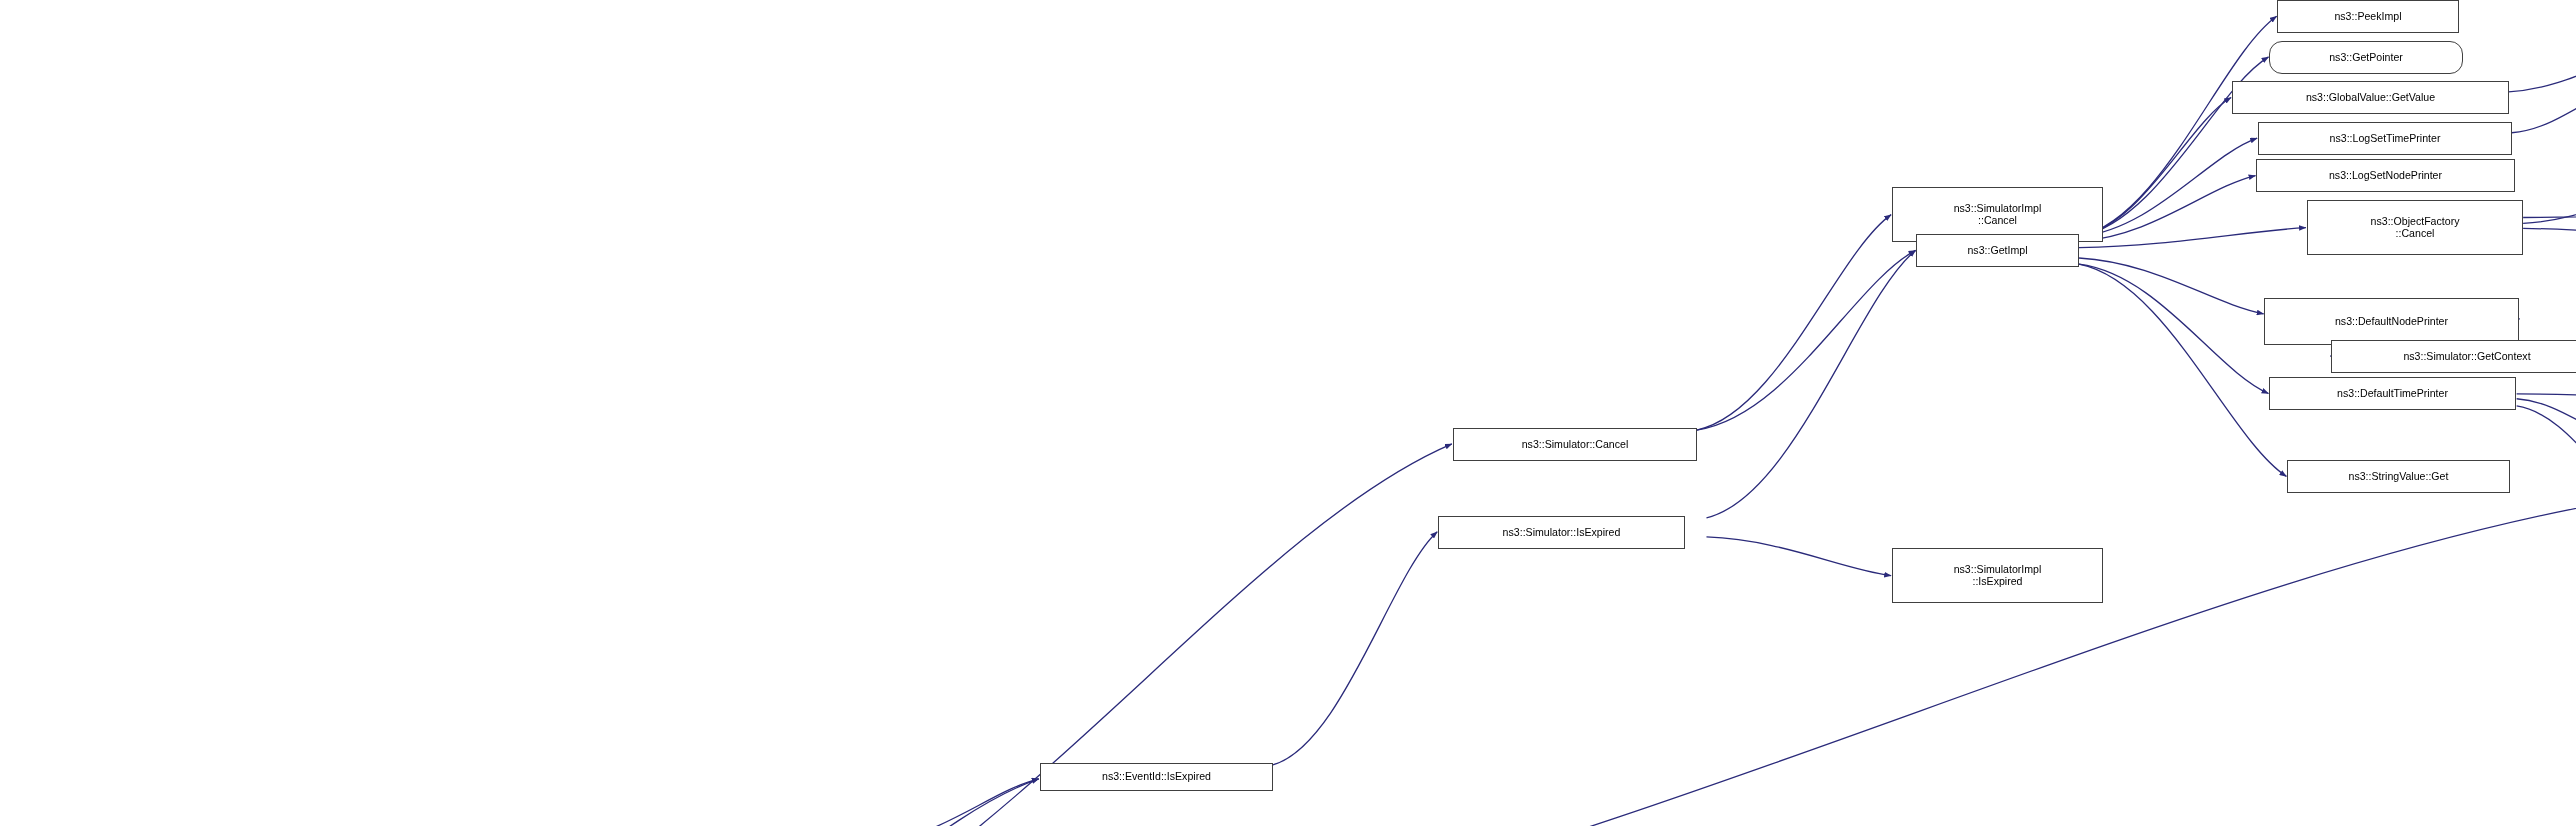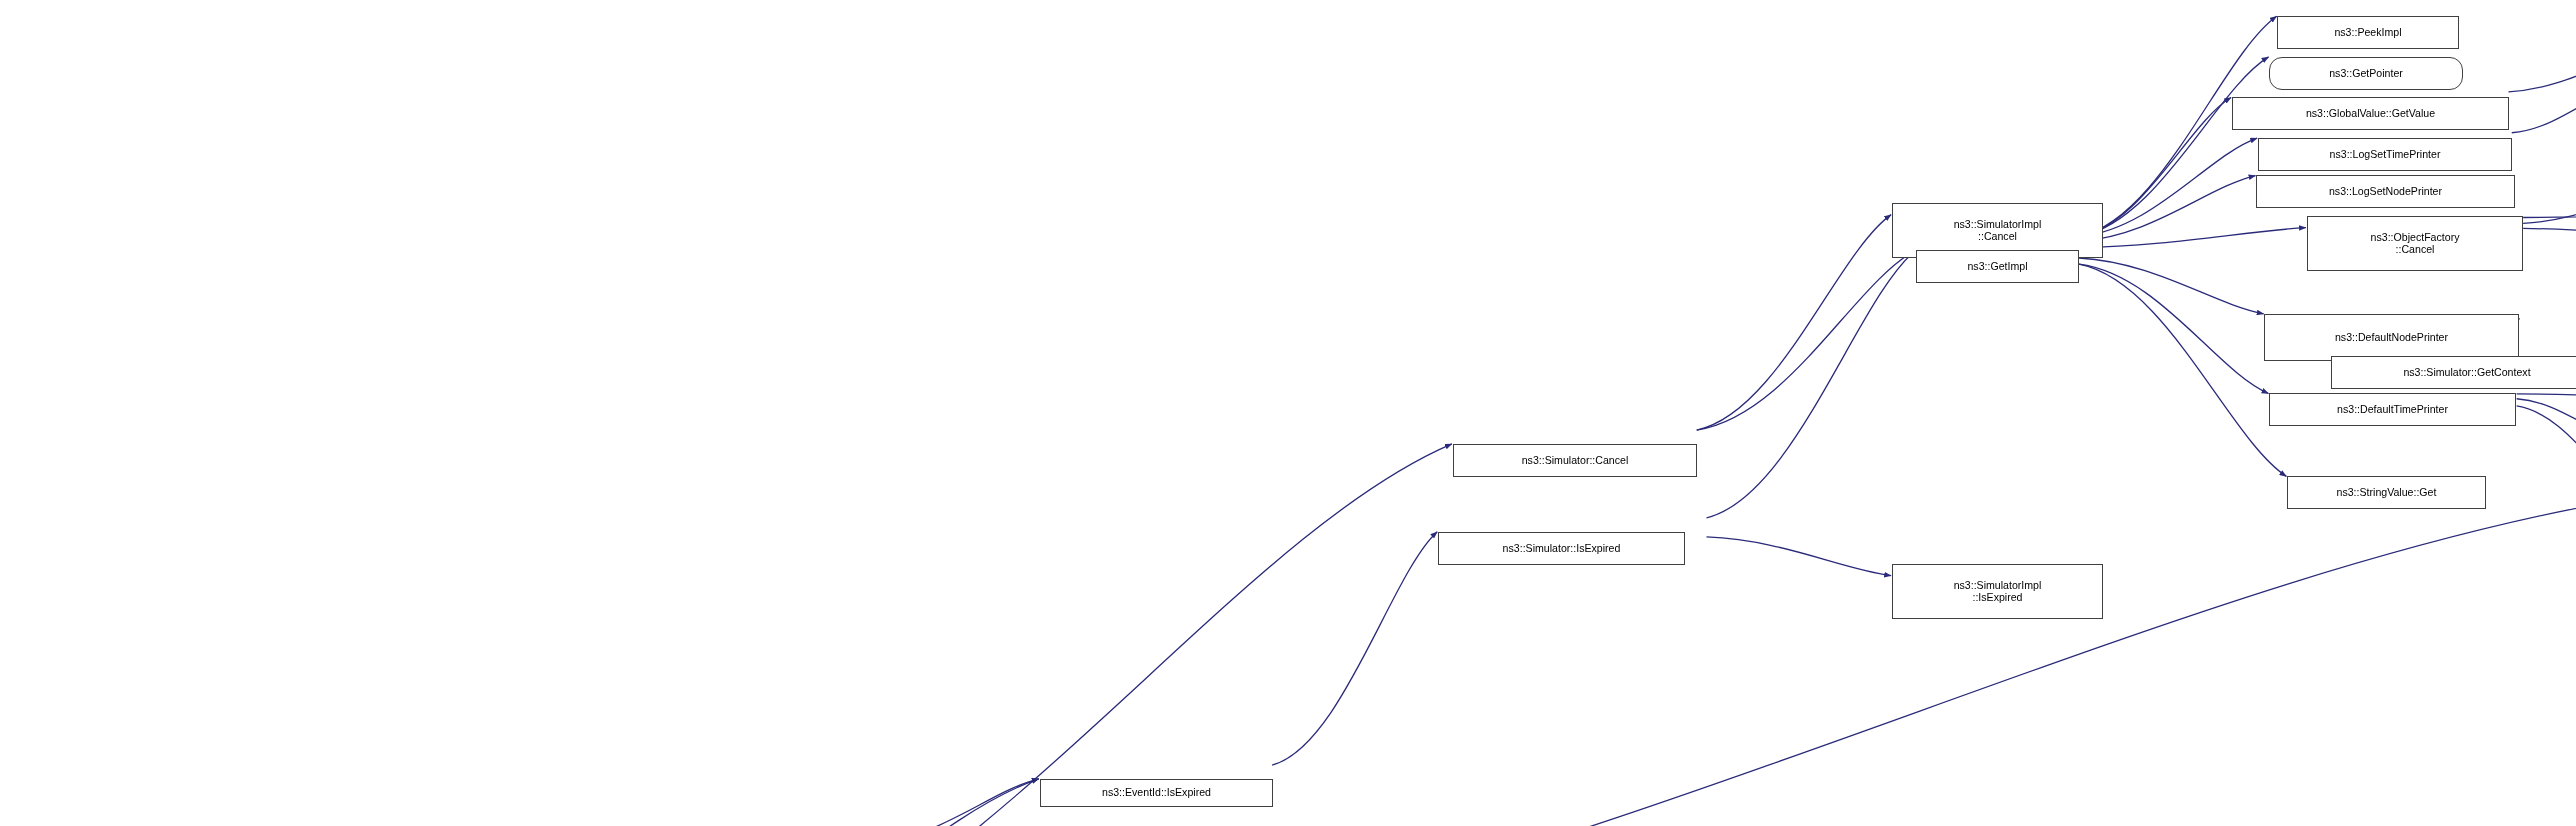--- a/index.html
+++ b/index.html
@@ -32,21 +32,20 @@
     display: flex;
     align-items: center;
     justify-content: center;
     text-align: center;
     font-size: 10.6px;
     line-height: 11.4px;
     letter-spacing: 0px;
     white-space: pre-line;
     padding: 0.8px 2.4px;
     z-index: 5;
-    margin-top: 16px;
   }
 </style>
 </head>
 <body>
 
 <div id="canvas">
   <svg id="edge-layer" viewBox="0 0 3167 1016" preserveAspectRatio="none">
     <defs>
       <marker id="arrow" markerWidth="9" markerHeight="7" refX="8.5" refY="3.5" orient="auto" markerUnits="userSpaceOnUse">
         <polygon points="0 0, 9 3.5, 0 7" fill="#2a2a7a"></polygon>
@@ -148,17 +147,17 @@
       <div class="node" style="left: 1916px; top: 234px; width: 163px; height: 33px;">ns3::GetImpl</div>
       <div class="node" style="left: 2277px; top: 0px; width: 182px; height: 33px;">ns3::PeekImpl</div>
       <div class="node" style="left: 2269px; top: 41px; width: 194px; height: 33px; border-radius: 13px;">ns3::GetPointer</div>
       <div class="node" style="left: 2232px; top: 81px; width: 277px; height: 33px;">ns3::GlobalValue::GetValue</div>
       <div class="node" style="left: 2258px; top: 122px; width: 254px; height: 33px;">ns3::LogSetTimePrinter</div>
       <div class="node" style="left: 2256px; top: 159px; width: 259px; height: 33px;">ns3::LogSetNodePrinter</div>
       <div class="node" style="left: 2307px; top: 200px; width: 216px; height: 55px;">ns3::ObjectFactory
 ::Cancel</div>
       <div class="node" style="left: 2264px; top: 298px; width: 255px; height: 47px;">ns3::DefaultNodePrinter</div>
       <div class="node" style="left: 2269px; top: 377px; width: 247px; height: 33px;">ns3::DefaultTimePrinter</div>
-      <div class="node" style="left: 2287px; top: 460px; width: 199px; height: 33px;">ns3::StringValue::Get</div>
+      <div class="node" style="left: 2287px; top: 460px; width: 223px; height: 33px;">ns3::StringValue::Get</div>
       <div class="node" style="left: 2331px; top: 340px; width: 272px; height: 33px;">ns3::Simulator::GetContext</div>
     </div>
 </div>
 
 
 </body></html>

